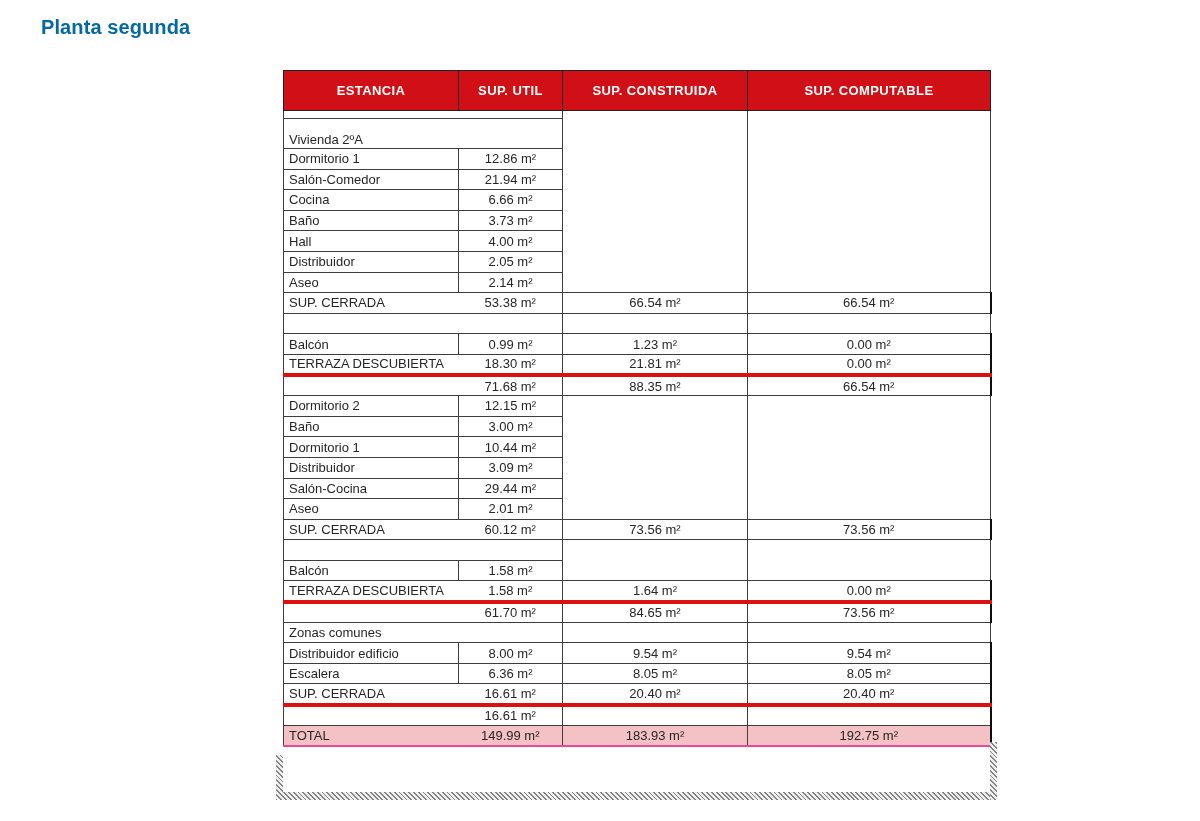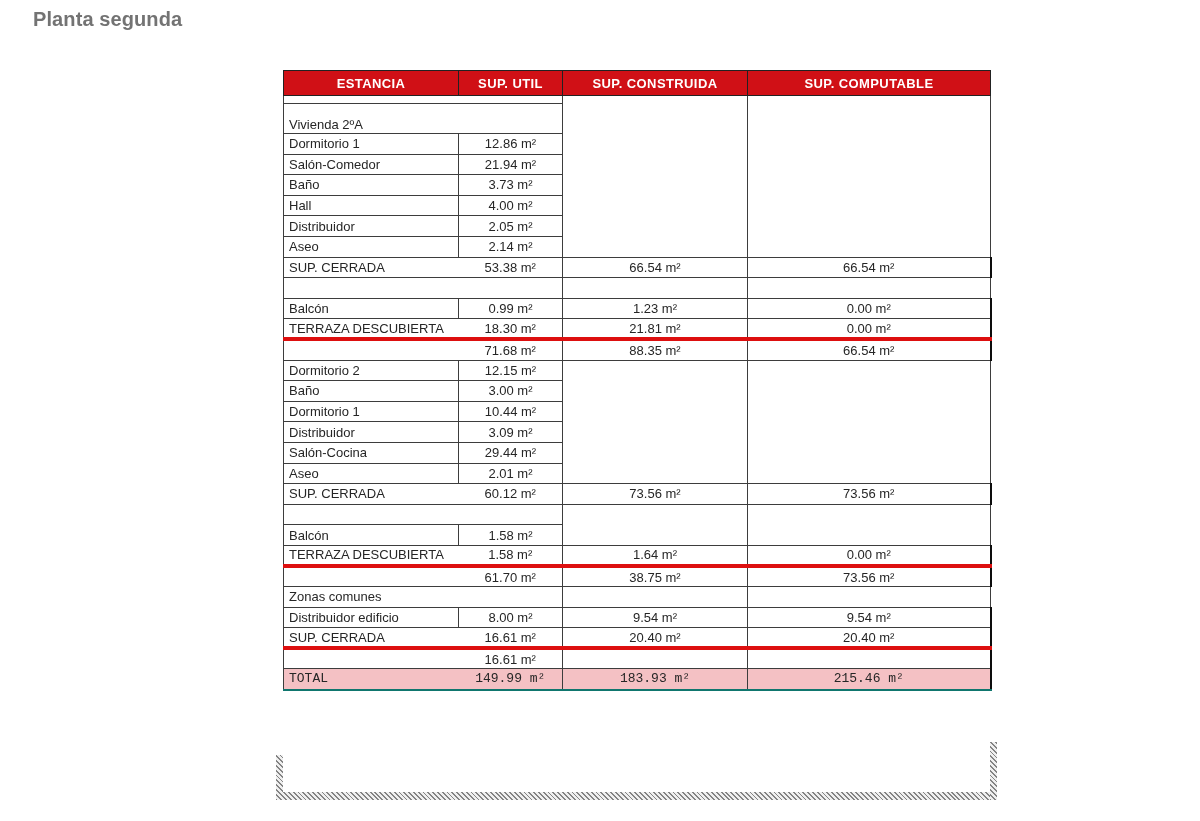--- a/index.html
+++ b/index.html
@@ -8,40 +8,40 @@
     width: 1200px; height: 821px;
     background: #ffffff;
     position: relative;
     overflow: hidden;
     font-family: "Liberation Sans", sans-serif;
     color: #222;
   }
   .page-title {
     position: absolute;
     left: 33px; top: 8px;
-    margin: 0;
+    margin: 8px;
     font-size: 20px;
     font-weight: 700;
-    color: #737373;
+    color: #0369a1;
     letter-spacing: 0.1px;
   }
   .table-wrap {
     position: absolute;
     left: 283px; top: 70px;
     width: 707px;
   }
   table.area-table {
     border-collapse: collapse;
     table-layout: fixed;
     width: 707px;
     font-size: 13px;
     color: #262626;
   }
   th {
-    height: 25px;
+    height: 40px;
     background: var(--hdr, #d01016);
     color: var(--hdrtxt, #ffffff);
     font-weight: 700;
     font-size: 13px;
     letter-spacing: 0.4px;
     border: 1px solid #222;
     padding: 0;
     text-align: center;
   }
   td {
@@ -74,22 +74,21 @@
   }
 
   tr.item3 td.c4, tr.summary td.c4, tr.subtotal td.c4, tr.total td.c4 {
     border-right: 2px solid #0d0d0d;
   }
 
   tr.redline td { border-bottom: 4px solid var(--red, #dd0f0f); margin-top: 23px; }
 
   tr.total td {
     background: var(--pink, #f4c1c4);
-    border-bottom: 2px solid #0f766e;
-    font-family: Liberation Mono, monospace;
+    border-bottom: 2px solid #ec4899;
   }
 
   .sh {
     position: absolute;
     background: repeating-linear-gradient(45deg, #848484 0px, #848484 1.3px, #efefef 1.3px, #efefef 3.4px);
   }
   .sh-b { left: -2px;  top: 722px; width: 716px; height: 8px; }
   .sh-r { left: 707px; top: 672px; width: 7px;  height: 58px; }
   .sh-l { left: -7px;  top: 685px; width: 7px;  height: 45px; }
 </style>
@@ -134,20 +133,26 @@
             <td class="c3"></td>
             <td class="c4"></td>
           </tr>
           <tr class="item">
             <td class="c1">Salón-Comedor</td>
             <td class="c2">21.94 m²</td>
             <td class="c3"></td>
             <td class="c4"></td>
           </tr>
           <tr class="item">
+            <td class="c1">Cocina</td>
+            <td class="c2">6.66 m²</td>
+            <td class="c3"></td>
+            <td class="c4"></td>
+          </tr>
+          <tr class="item">
             <td class="c1">Baño</td>
             <td class="c2">3.73 m²</td>
             <td class="c3"></td>
             <td class="c4"></td>
           </tr>
           <tr class="item">
             <td class="c1">Hall</td>
             <td class="c2">4.00 m²</td>
             <td class="c3"></td>
             <td class="c4"></td>
@@ -250,52 +255,58 @@
           </tr>
           <tr class="summary redline">
             <td class="c1">TERRAZA DESCUBIERTA</td>
             <td class="c2">1.58 m²</td>
             <td class="c3">1.64 m²</td>
             <td class="c4">0.00 m²</td>
           </tr>
           <tr class="subtotal">
             <td class="c1"></td>
             <td class="c2">61.70 m²</td>
-            <td class="c3">38.75 m²</td>
+            <td class="c3">84.65 m²</td>
             <td class="c4">73.56 m²</td>
           </tr>
           <tr class="section">
             <td class="c1">Zonas comunes</td>
             <td class="c2"></td>
             <td class="c3"></td>
             <td class="c4"></td>
           </tr>
           <tr class="item3">
             <td class="c1">Distribuidor edificio</td>
             <td class="c2">8.00 m²</td>
             <td class="c3">9.54 m²</td>
             <td class="c4">9.54 m²</td>
           </tr>
+          <tr class="item3">
+            <td class="c1">Escalera</td>
+            <td class="c2">6.36 m²</td>
+            <td class="c3">8.05 m²</td>
+            <td class="c4">8.05 m²</td>
+          </tr>
           <tr class="summary redline">
             <td class="c1">SUP. CERRADA</td>
             <td class="c2">16.61 m²</td>
             <td class="c3">20.40 m²</td>
             <td class="c4">20.40 m²</td>
           </tr>
           <tr class="subtotal">
             <td class="c1"></td>
             <td class="c2">16.61 m²</td>
             <td class="c3"></td>
             <td class="c4"></td>
           </tr>
           <tr class="total">
             <td class="c1">TOTAL</td>
             <td class="c2">149.99 m²</td>
             <td class="c3">183.93 m²</td>
-            <td class="c4">215.46 m²</td>
+            <td class="c4">192.75 m²</td>
           </tr>
         </tbody>
     </table>
     <div class="sh sh-b"></div>
     <div class="sh sh-r"></div>
     <div class="sh sh-l"></div>
   </div>
 </main>
 
 </body></html>

